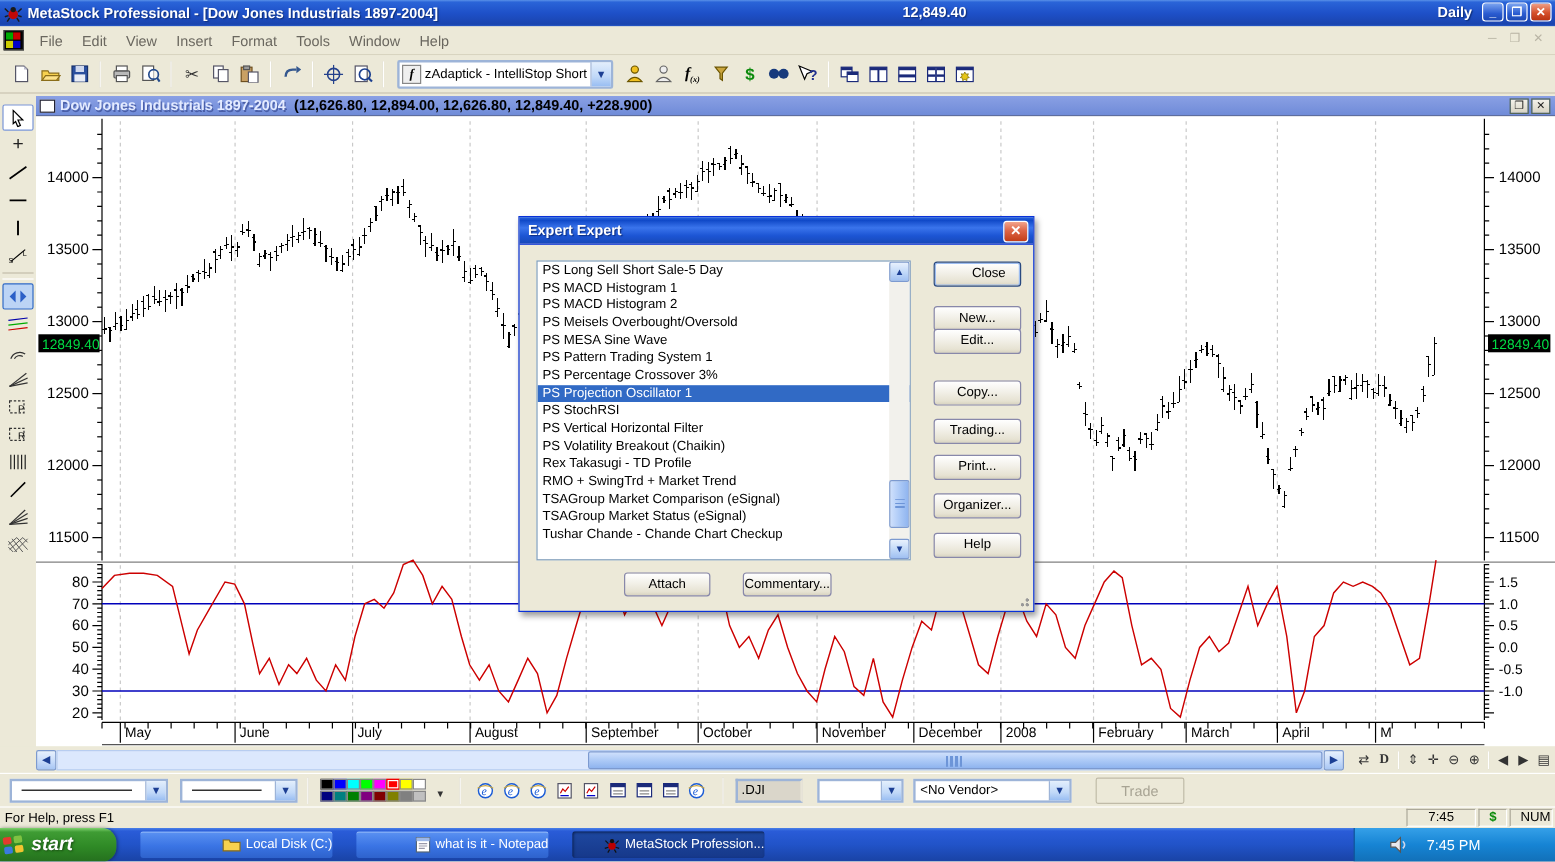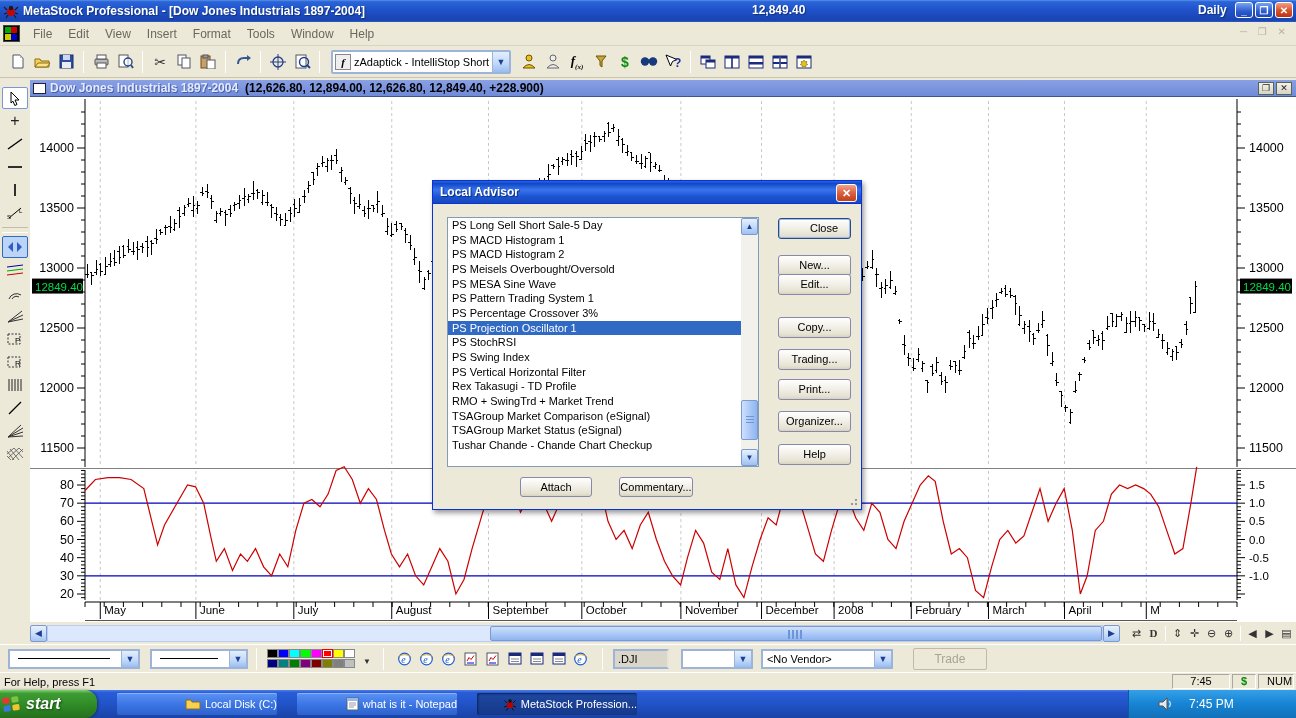--- a/index.html
+++ b/index.html
@@ -725,36 +725,36 @@
       <span class="navbtn">⊕</span>
       <span class="nsep"></span>
       <span class="navbtn">◀</span>
       <span class="navbtn">▶</span>
       <span class="navbtn">▤</span>
     </span>
 </div>
 
 <div id="dialog" class="abs">
   <div id="dlg-title">
-    <span class="dtext">Local Advisor</span>
+    <span class="dtext">Expert Expert</span>
   </div>
   <div id="dlg-close">✕</div>
   <div id="dlg-list">
     <div id="dlg-items">
         <div class="dlg-item">PS Long Sell Short Sale-5 Day</div>
         <div class="dlg-item">PS MACD Histogram 1</div>
         <div class="dlg-item">PS MACD Histogram 2</div>
         <div class="dlg-item">PS Meisels Overbought/Oversold</div>
         <div class="dlg-item">PS MESA Sine Wave</div>
         <div class="dlg-item">PS Pattern Trading System 1</div>
         <div class="dlg-item">PS Percentage Crossover 3%</div>
         <div class="dlg-item sel">PS Projection Oscillator 1</div>
         <div class="dlg-item">PS StochRSI</div>
-        <div class="dlg-item">PS Swing Index</div>
         <div class="dlg-item">PS Vertical Horizontal Filter</div>
+        <div class="dlg-item">PS Volatility Breakout (Chaikin)</div>
         <div class="dlg-item">Rex Takasugi - TD Profile</div>
         <div class="dlg-item">RMO + SwingTrd + Market Trend</div>
         <div class="dlg-item">TSAGroup Market Comparison (eSignal)</div>
         <div class="dlg-item">TSAGroup Market Status (eSignal)</div>
         <div class="dlg-item">Tushar Chande - Chande Chart Checkup</div>
       </div>
     <div id="dlg-scroll">
       <div class="sbtn" style="position:absolute;top:0;">▲</div>
       <div id="dlg-thumb">
           <span class="grip"></span>

